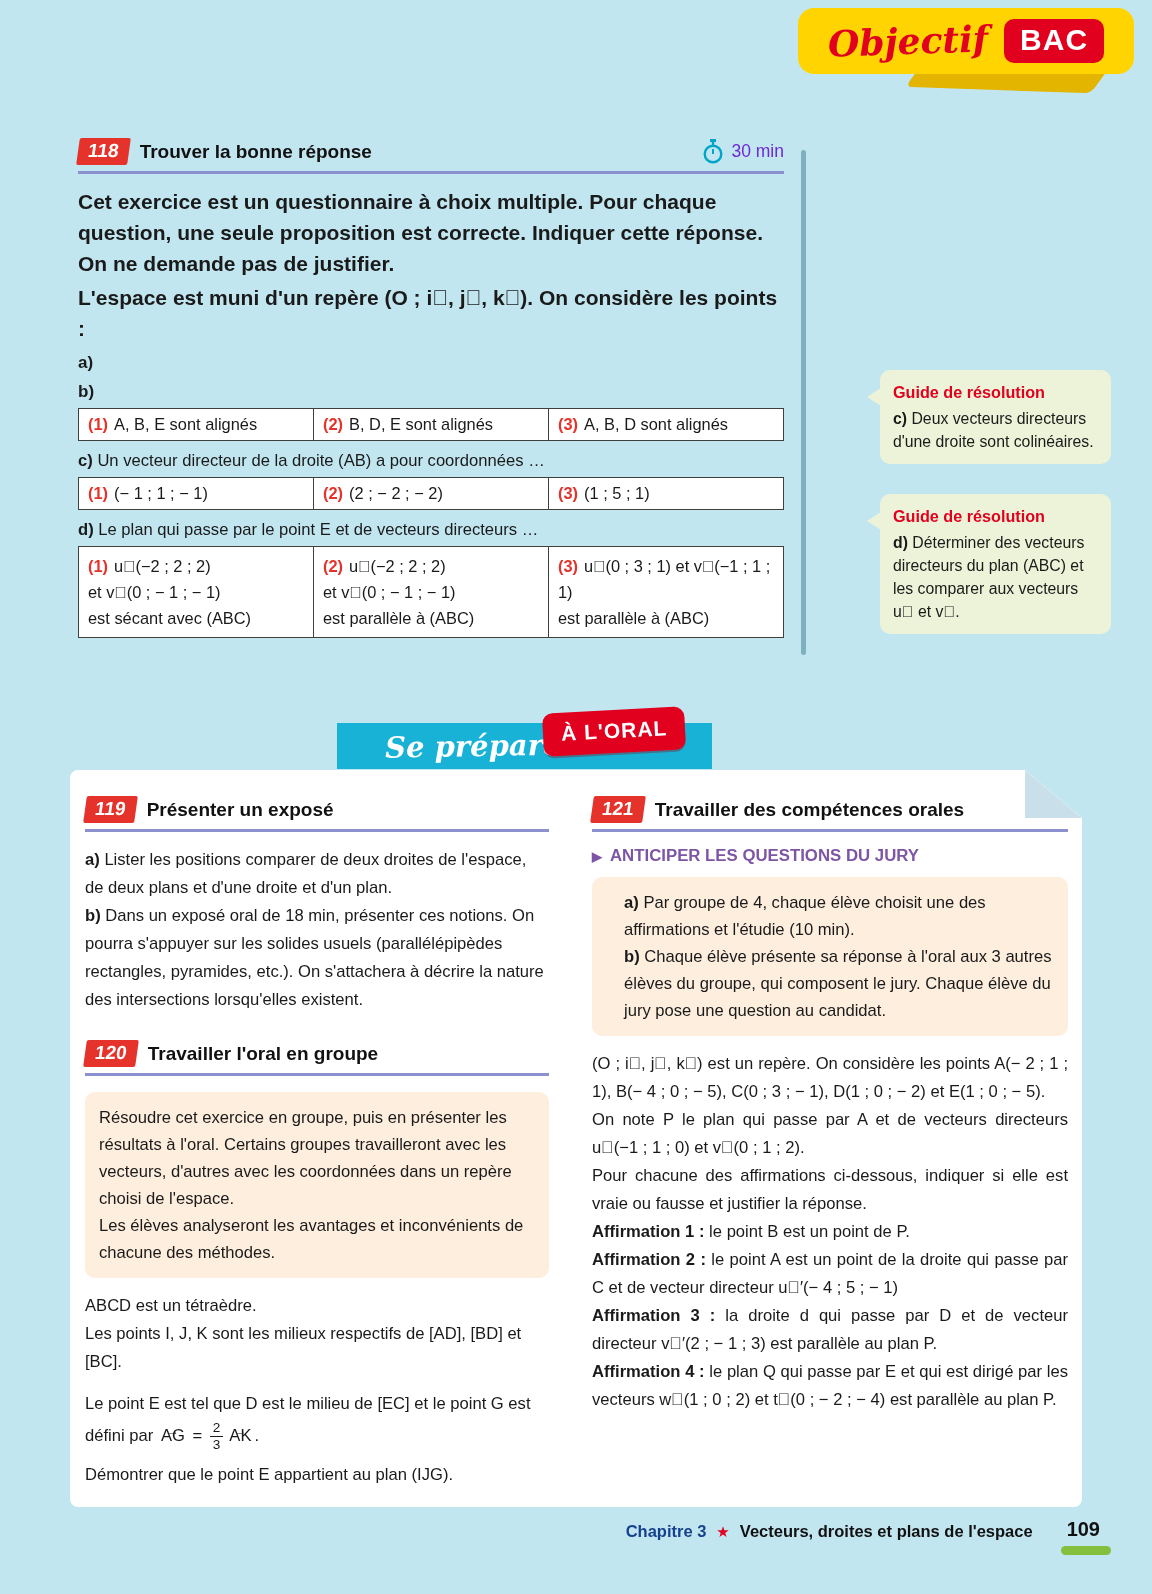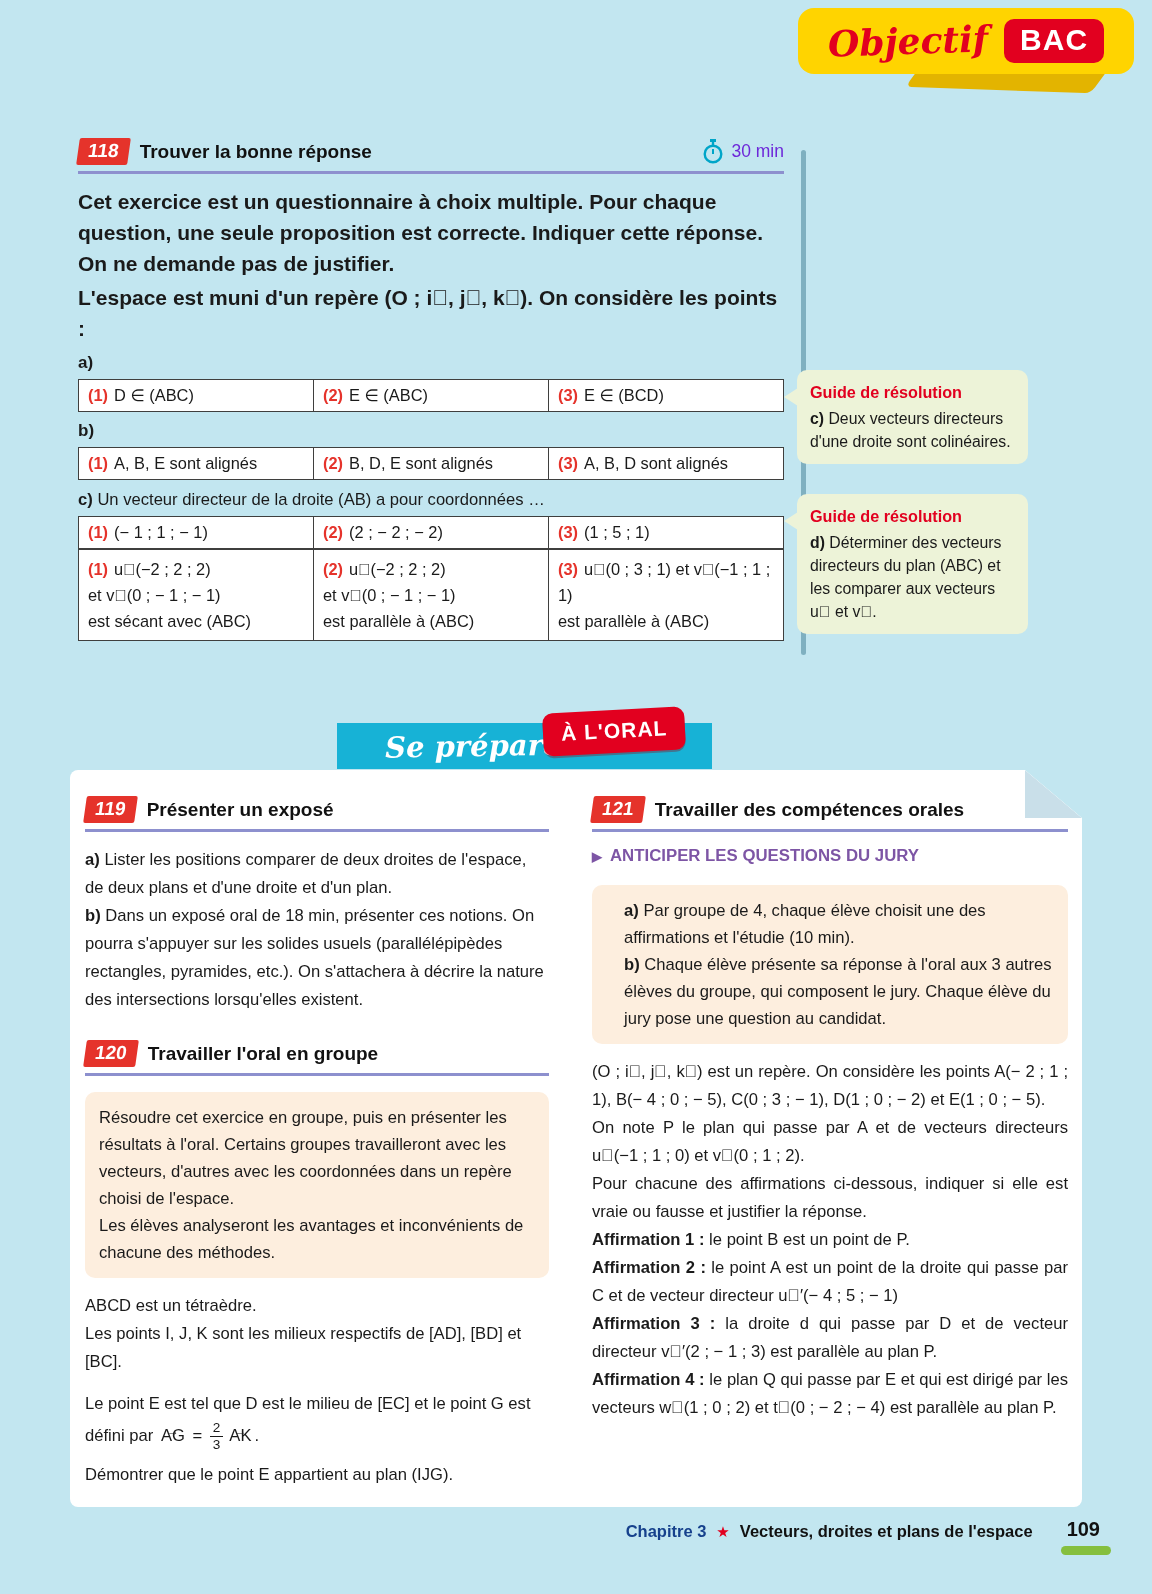--- a/index.html
+++ b/index.html
@@ -66,21 +66,21 @@
   .qtable .cell {
     flex:1; border-left:1.5px solid #3f3f3e; padding:3px 9px;
     font-size:16.4px; line-height:25px;
   }
   .qtable .cell:first-child { border-left:none; }
   .qtable.multi .cell { padding:6px 9px; line-height:26px; }
   .qnum { color:#e5332b; font-weight:bold; margin-right:6px; }
 
   
   .guide {
-    position:absolute; left:797px; width:231px;
+    position:absolute; left:880px; width:231px;
     background:#edf3d8; border-radius:10px; padding:11px 13px;
     font-size:15.8px; line-height:23px;
   }
   .guide::before {
     content:""; position:absolute; left:-13px; top:18px;
     border-top:9px solid transparent; border-bottom:9px solid transparent;
     border-right:14px solid #edf3d8;
   }
   .guide-title { color:#e2001f; font-weight:bold; font-size:16.2px; margin-bottom:3px; }
   .guide1 { top:370px; }
@@ -182,43 +182,42 @@
           <line x1="11" y1="15" x2="11" y2="10" stroke="#00a5c8" stroke-width="2"></line>
         </svg>
         <span class="timer-text">30 min</span>
       </div>
     </div>
 
     <p class="t intro">Cet exercice est un questionnaire à choix multiple. Pour chaque question, une seule proposition est correcte. Indiquer cette réponse. On ne demande pas de justifier.</p>
     <p class="t repere">L'espace est muni d'un repère (O ; i⃗, j⃗, k⃗). On considère les points :</p>
 
     <div class="qlabel">a)</div>
-    <div class="qtable">
-      <div class="cell"><span class="qnum">(1)</span><span>D ∈ (ABC)</span></div>
-      <div class="cell"><span class="qnum">(2)</span><span>E ∈ (ABC)</span></div>
-      <div class="cell"><span class="qnum">(3)</span><span>E ∈ (BCD)</span></div>
-    </div>
 
     <div class="qlabel">b)</div>
     <div class="qtable">
       <div class="cell"><span class="qnum">(1)</span><span>A, B, E sont alignés</span></div>
       <div class="cell"><span class="qnum">(2)</span><span>B, D, E sont alignés</span></div>
       <div class="cell"><span class="qnum">(3)</span><span>A, B, D sont alignés</span></div>
     </div>
 
     <div class="qline">
       <span class="blabel">c)</span>
       <span>Un vecteur directeur de la droite (AB) a pour coordonnées …</span>
     </div>
     <div class="qtable">
       <div class="cell"><span class="qnum">(1)</span><span>(− 1 ; 1 ; − 1)</span></div>
       <div class="cell"><span class="qnum">(2)</span><span>(2 ; − 2 ; − 2)</span></div>
       <div class="cell"><span class="qnum">(3)</span><span>(1 ; 5 ; 1)</span></div>
     </div>
 
+    <div class="qline">
+      <span class="blabel">d)</span>
+      <span>Le plan qui passe par le point E et de vecteurs directeurs …</span>
+    </div>
     <div class="qtable multi">
       <div class="cell">
         <div><span class="qnum">(1)</span><span>u⃗(−2 ; 2 ; 2)</span></div>
         <div>et v⃗(0 ; − 1 ; − 1)</div>
         <div>est sécant avec (ABC)</div>
       </div>
       <div class="cell">
         <div><span class="qnum">(2)</span><span>u⃗(−2 ; 2 ; 2)</span></div>
         <div>et v⃗(0 ; − 1 ; − 1)</div>
         <div>est parallèle à (ABC)</div>
@@ -308,21 +307,21 @@
             <span class="exnum">121</span>
             <span class="extitle">Travailler des compétences orales</span>
           </div>
         </div>
 
         <div class="subhead">
           <span class="tri">▶</span>
           <span>ANTICIPER LES QUESTIONS DU JURY</span>
         </div>
 
-        <div class="note" style="margin-top:19px;padding-left:32px;">
+        <div class="note" style="margin-top:11px;padding-left:32px;">
           <p>
             <span class="blabel">a)</span>
             <span>Par groupe de 4, chaque élève choisit une des affirmations et l'étudie (10 min).</span>
           </p>
           <p>
             <span class="blabel">b)</span>
             <span>Chaque élève présente sa réponse à l'oral aux 3 autres élèves du groupe, qui composent le jury. Chaque élève du jury pose une question au candidat.</span>
           </p>
         </div>
 

